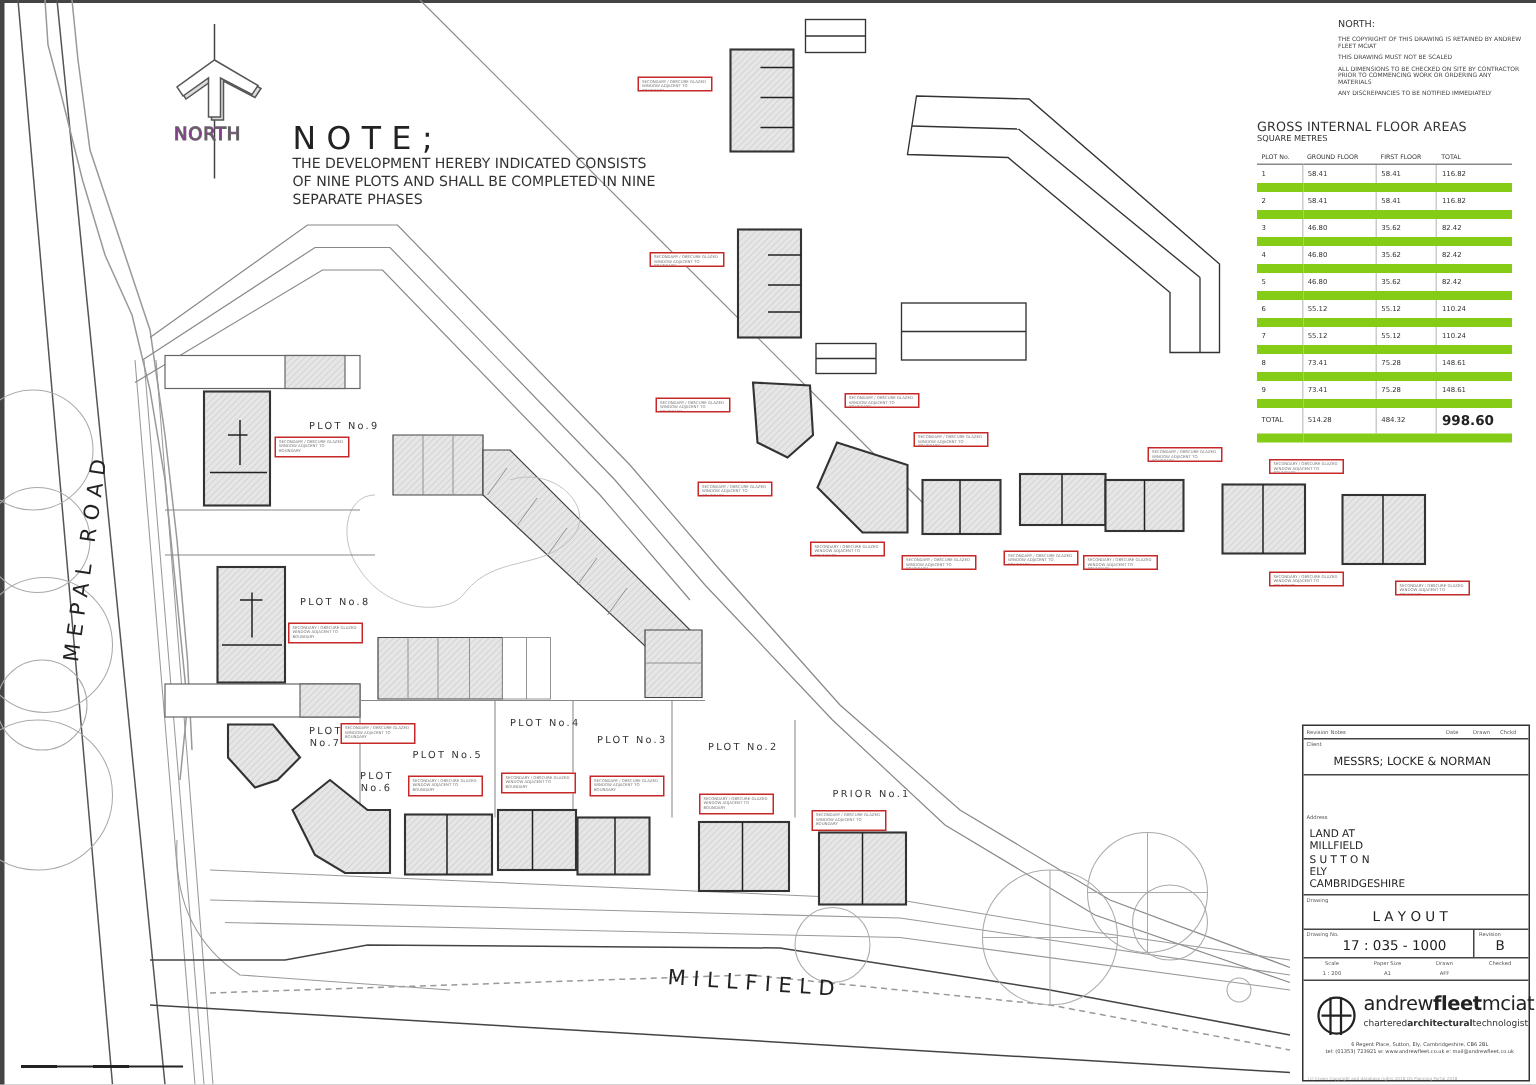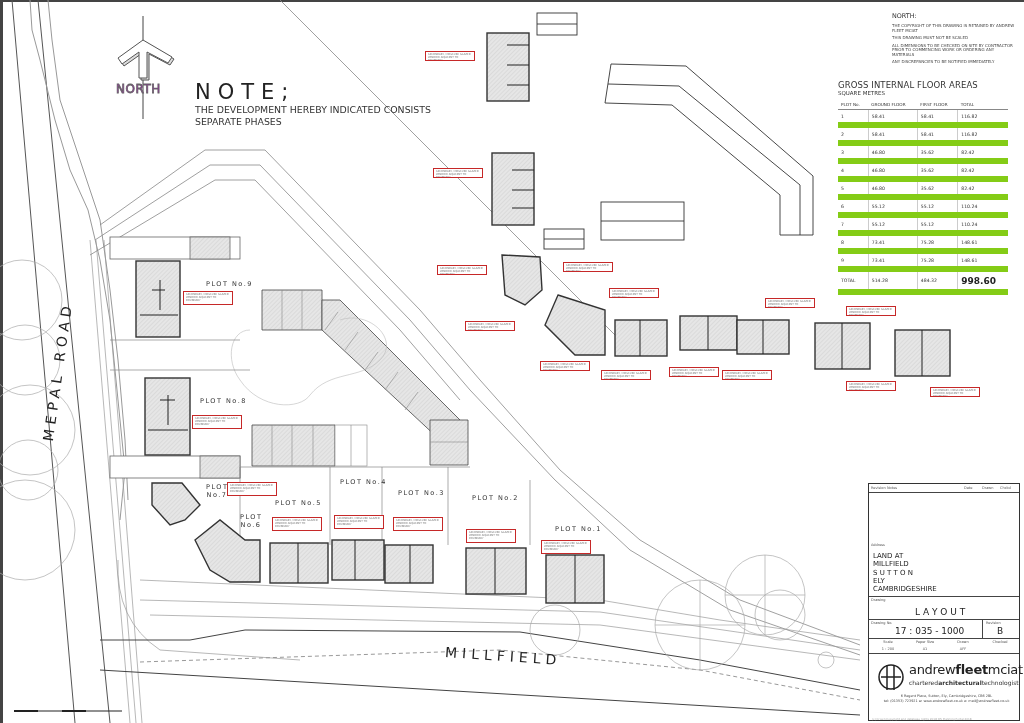--- a/index.html
+++ b/index.html
@@ -217,35 +217,36 @@
     <line x1="143" y1="16" x2="143" y2="119" stroke="#444"></line>
     <polygon points="143,40 172,57 168,63 147,52 147,78 139,78 139,52 122,64 118,58" fill="#ddd" transform="translate(2,2)"></polygon>
     <polygon points="143,40 172,57 168,63 147,52 147,78 139,78 139,52 122,64 118,58"></polygon>
   </g>
 </svg>
 
 <div class="abs north-label">NORTH</div>
 <div class="abs note-title">NOTE;</div>
 <div class="abs note-body">
   <div>THE DEVELOPMENT HEREBY INDICATED CONSISTS</div>
+  <div>OF NINE PLOTS AND SHALL BE COMPLETED IN NINE</div>
   <div>SEPARATE PHASES</div>
 </div>
 
 <div class="road" style="left:40px; top:440px; transform:rotate(-82deg); transform-origin:left top; font-size:14px;">MEPAL ROAD</div>
 <div class="road" style="left:445px; top:648px; transform:rotate(4deg); font-size:14px;">MILLFIELD</div>
 
 <div class="plotlbl" style="left:206px; top:280px;">PLOT No.9</div>
 <div class="plotlbl" style="left:200px; top:397px;">PLOT No.8</div>
 <div class="plotlbl" style="left:206px; top:483px; width:22px; line-height:8px;">PLOT No.7</div>
 <div class="plotlbl" style="left:240px; top:513px; width:22px; line-height:8px;">PLOT No.6</div>
 <div class="plotlbl" style="left:275px; top:499px;">PLOT No.5</div>
 <div class="plotlbl" style="left:340px; top:478px;">PLOT No.4</div>
 <div class="plotlbl" style="left:398px; top:489px;">PLOT No.3</div>
 <div class="plotlbl" style="left:472px; top:494px;">PLOT No.2</div>
-<div class="plotlbl" style="left:555px; top:525px;">PLOT No.1</div>
+<div class="plotlbl" style="left:555px; top:525px;">PRIOR No.1</div>
 
 <div class="redlbl" style="left:183px; top:291px; width:44px; height:10px;">SECONDARY / OBSCURE GLAZED WINDOW ADJACENT TO BOUNDARY</div>
 <div class="redlbl" style="left:192px; top:415px; width:44px; height:10px;">SECONDARY / OBSCURE GLAZED WINDOW ADJACENT TO BOUNDARY</div>
 <div class="redlbl" style="left:227px; top:482px; width:44px; height:10px;">SECONDARY / OBSCURE GLAZED WINDOW ADJACENT TO BOUNDARY</div>
 <div class="redlbl" style="left:272px; top:517px; width:44px; height:10px;">SECONDARY / OBSCURE GLAZED WINDOW ADJACENT TO BOUNDARY</div>
 <div class="redlbl" style="left:334px; top:515px; width:44px; height:10px;">SECONDARY / OBSCURE GLAZED WINDOW ADJACENT TO BOUNDARY</div>
 <div class="redlbl" style="left:393px; top:517px; width:44px; height:10px;">SECONDARY / OBSCURE GLAZED WINDOW ADJACENT TO BOUNDARY</div>
 <div class="redlbl" style="left:466px; top:529px; width:44px; height:10px;">SECONDARY / OBSCURE GLAZED WINDOW ADJACENT TO BOUNDARY</div>
 <div class="redlbl" style="left:541px; top:540px; width:44px; height:10px;">SECONDARY / OBSCURE GLAZED WINDOW ADJACENT TO BOUNDARY</div>
 <div class="redlbl" style="left:425px; top:51px; width:44px; height:6px;">SECONDARY / OBSCURE GLAZED WINDOW ADJACENT TO BOUNDARY</div>
@@ -347,20 +348,24 @@
 </div>
 
 <div class="abs tb">
   <div class="row" style="top:0; height:8px;">
     <span class="cell" style="left:2px; top:2px;">Revision</span>
     <span class="cell" style="left:18px; top:2px;">Notes</span>
     <span class="cell" style="left:95px; top:2px;">Date</span>
     <span class="cell" style="left:113px; top:2px;">Drawn</span>
     <span class="cell" style="left:131px; top:2px;">Chckd</span>
   </div>
+  <div class="row" style="top:9px; height:23px;">
+    <span class="lbl">Client</span>
+    <span class="big" style="left:20px; top:10px;">MESSRS; LOCKE &amp; NORMAN</span>
+  </div>
   <div class="row" style="top:58px; height:54px;">
     <span class="lbl">Address</span>
     <div class="addr">
       <div>LAND AT</div>
       <div>MILLFIELD</div>
       <div>S U T T O N</div>
       <div>ELY</div>
       <div>CAMBRIDGESHIRE</div>
     </div>
   </div>

